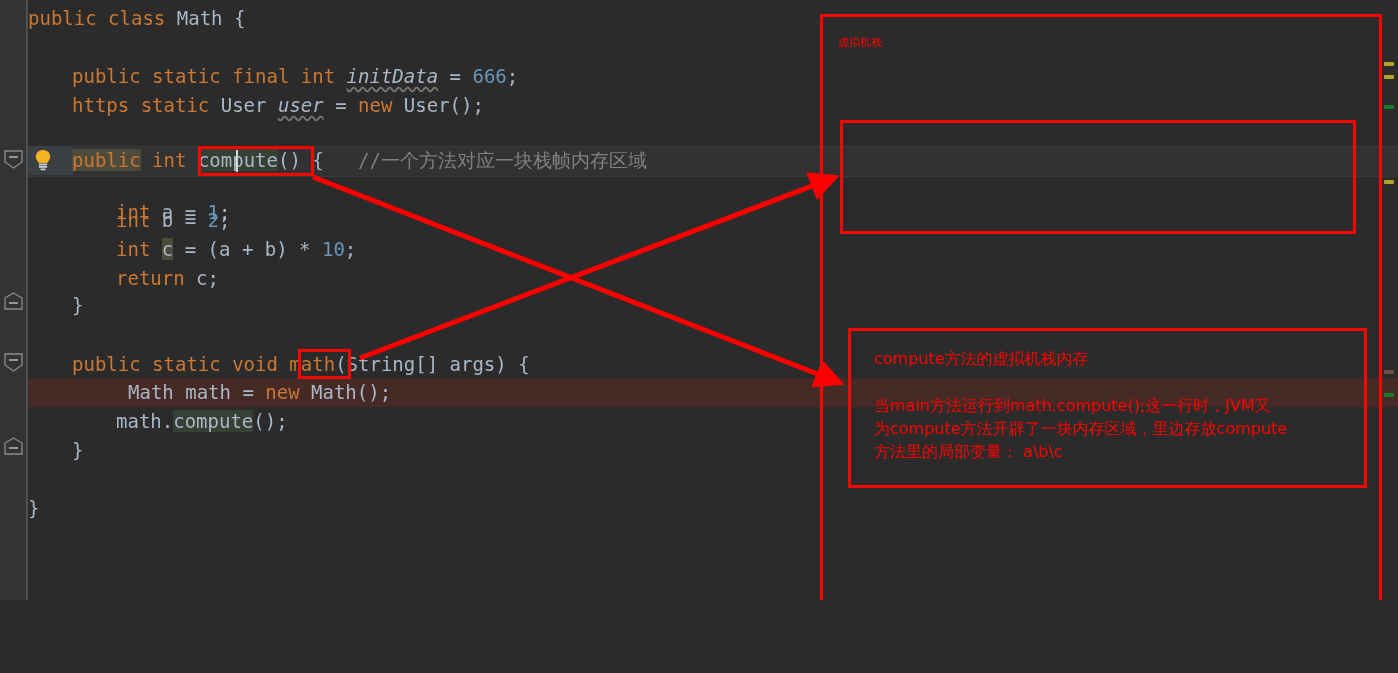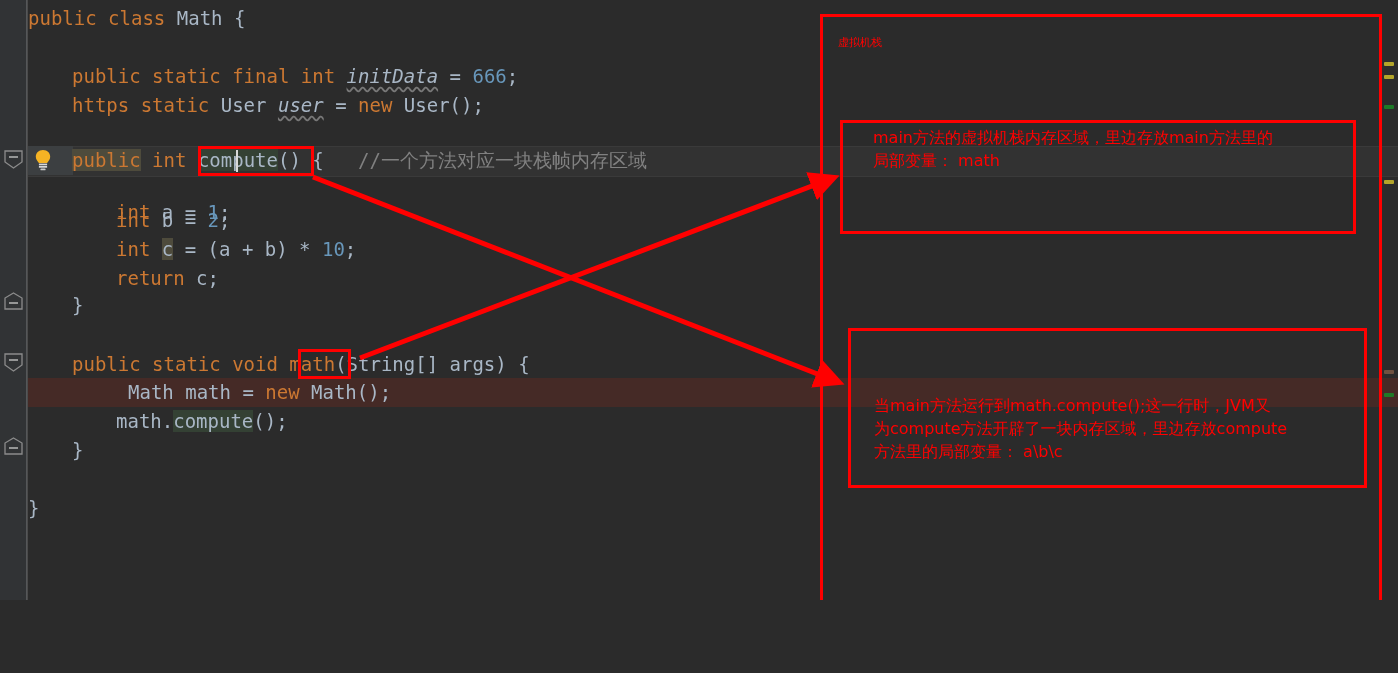--- a/index.html
+++ b/index.html
@@ -217,24 +217,23 @@
     <div class="marker" style="top:105px;background:#1d7a27;"></div>
     <div class="marker" style="top:180px;background:#b2a429;"></div>
     <div class="marker" style="top:370px;background:#6e5140;"></div>
     <div class="marker" style="top:393px;background:#1d7a27;"></div>
   </div>
 
   <div class="anno-box" style="left:820px;top:14px;width:562px;height:648px;"></div>
   <div class="anno-title" style="left:838px;top:33px;">虚拟机栈</div>
 
   <div class="anno-box" style="left:840px;top:120px;width:516px;height:114px;"></div>
-  <div class="anno-text" style="left:873px;top:126px;width:470px;">main方法的虚拟机栈内存区域，里边存放main方法里的
-局部变量： math</div>
 
   <div class="anno-box" style="left:848px;top:328px;width:519px;height:160px;"></div>
+  <div class="anno-text" style="left:874px;top:347px;width:480px;">compute方法的虚拟机栈内存</div>
   <div class="anno-text" style="left:874px;top:394px;width:485px;">当main方法运行到math.compute();这一行时，JVM又
 为compute方法开辟了一块内存区域，里边存放compute
 方法里的局部变量： a\b\c</div>
 
   <div class="code-mark" style="left:198px;top:146px;width:116px;height:30px;"></div>
   <div class="code-mark" style="left:298px;top:349px;width:53px;height:30px;"></div>
 
   <svg class="arrows" viewBox="0 0 1398 673">
     <defs>
       <marker id="ah" markerWidth="6" markerHeight="6" refX="4.6" refY="3" orient="auto" markerUnits="strokeWidth">

